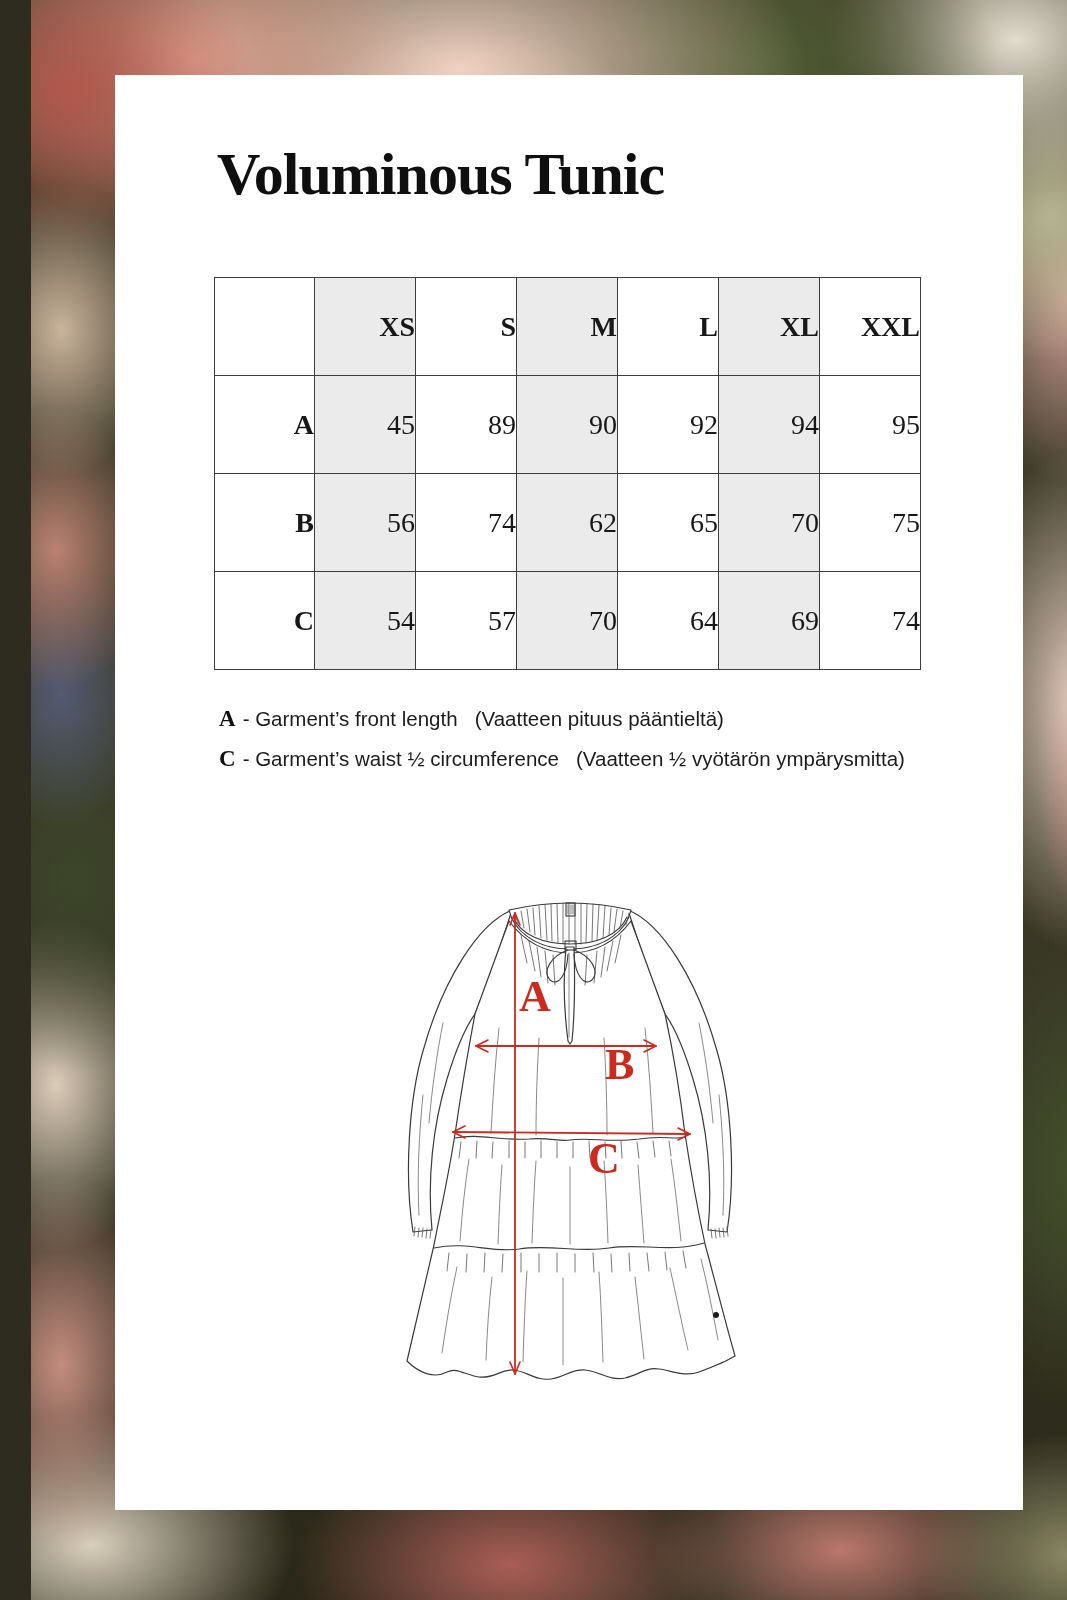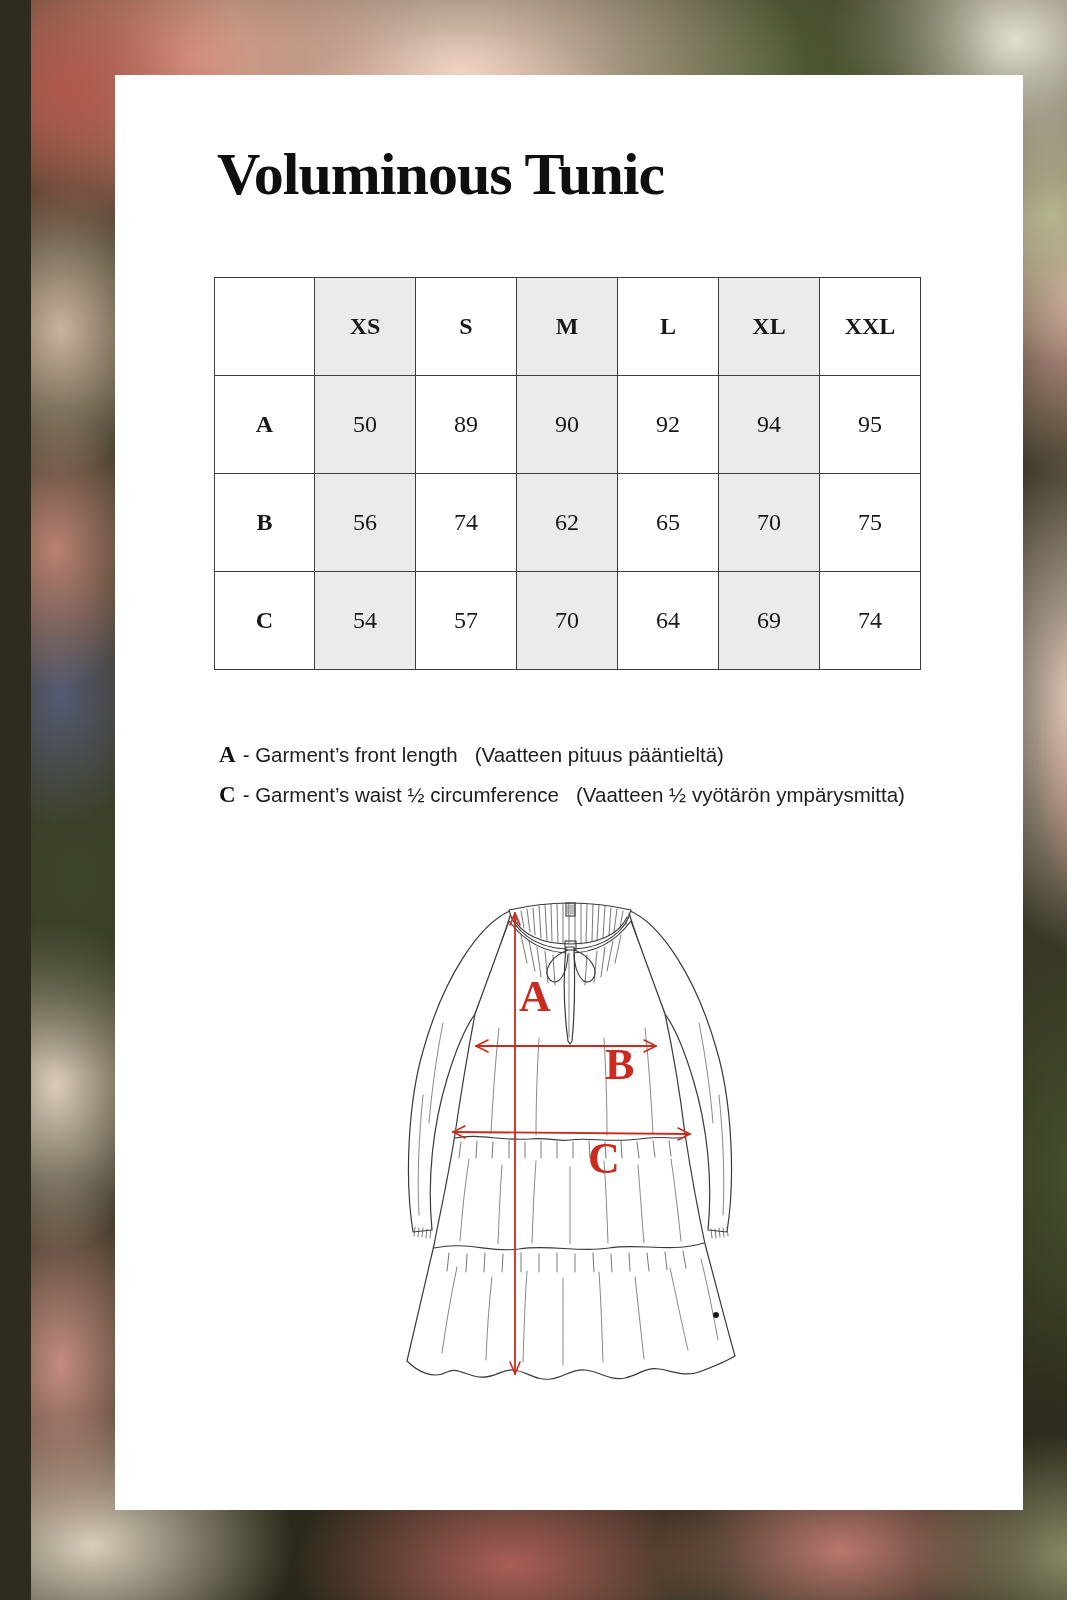--- a/index.html
+++ b/index.html
@@ -55,28 +55,28 @@
          font-family:"Liberation Serif","DejaVu Serif",serif;
          font-weight:700;font-size:60px;line-height:1.1;letter-spacing:-1px;
          color:#0f0f0f;}
 
   
   .size-table{position:absolute;left:99px;top:202px;border-collapse:collapse;
               font-family:"Liberation Serif","DejaVu Serif",serif;
               table-layout:fixed;}
   .size-table th,.size-table td{
       border:1.5px solid var(--table-border);
-      width:101px;height:98px;text-align:center;vertical-align:middle;
-      font-size:24px;color:#181818;background:#fff;}
+      width:101px;height:98px;text-align:right;vertical-align:middle;
+      font-size:28px;color:#181818;background:#fff;}
   .size-table .rowhead{width:100px;font-weight:700;}
   .size-table thead th{font-weight:700;}
   .size-table .shaded{background:var(--table-shaded);}
 
   
-  .legend{position:absolute;left:104px;top:660px;}
+  .legend{position:absolute;left:104px;top:624px;}
   .legend-line{height:40px;line-height:40px;white-space:pre-wrap;
                font-size:20.5px;color:#1c1c1c;}
   .legend-letter{font-family:"Liberation Serif","DejaVu Serif",serif;
                  font-weight:700;font-size:23px;margin-right:7px;color:#111;}
 
   
   .garment{position:absolute;left:284px;top:808px;width:344px;height:515px;}
   .garment .outline{fill:#ffffff;stroke:#3a3a3a;stroke-width:1.2;stroke-linejoin:round;}
   .garment .line{fill:none;stroke:#3a3a3a;stroke-width:1.1;stroke-linecap:round;}
   .garment .fold{fill:none;stroke:#6b6b6b;stroke-width:.8;stroke-linecap:round;}
@@ -104,21 +104,21 @@
           <th>S</th>
           <th class="shaded">M</th>
           <th>L</th>
           <th class="shaded">XL</th>
           <th>XXL</th>
         </tr>
       </thead>
       <tbody>
         <tr>
           <th class="rowhead">A</th>
-          <td class="shaded">50</td>
+          <td class="shaded">45</td>
           <td>89</td>
           <td class="shaded">90</td>
           <td>92</td>
           <td class="shaded">94</td>
           <td>95</td>
         </tr>
         <tr>
           <th class="rowhead">B</th>
           <td class="shaded">56</td>
           <td>74</td>

